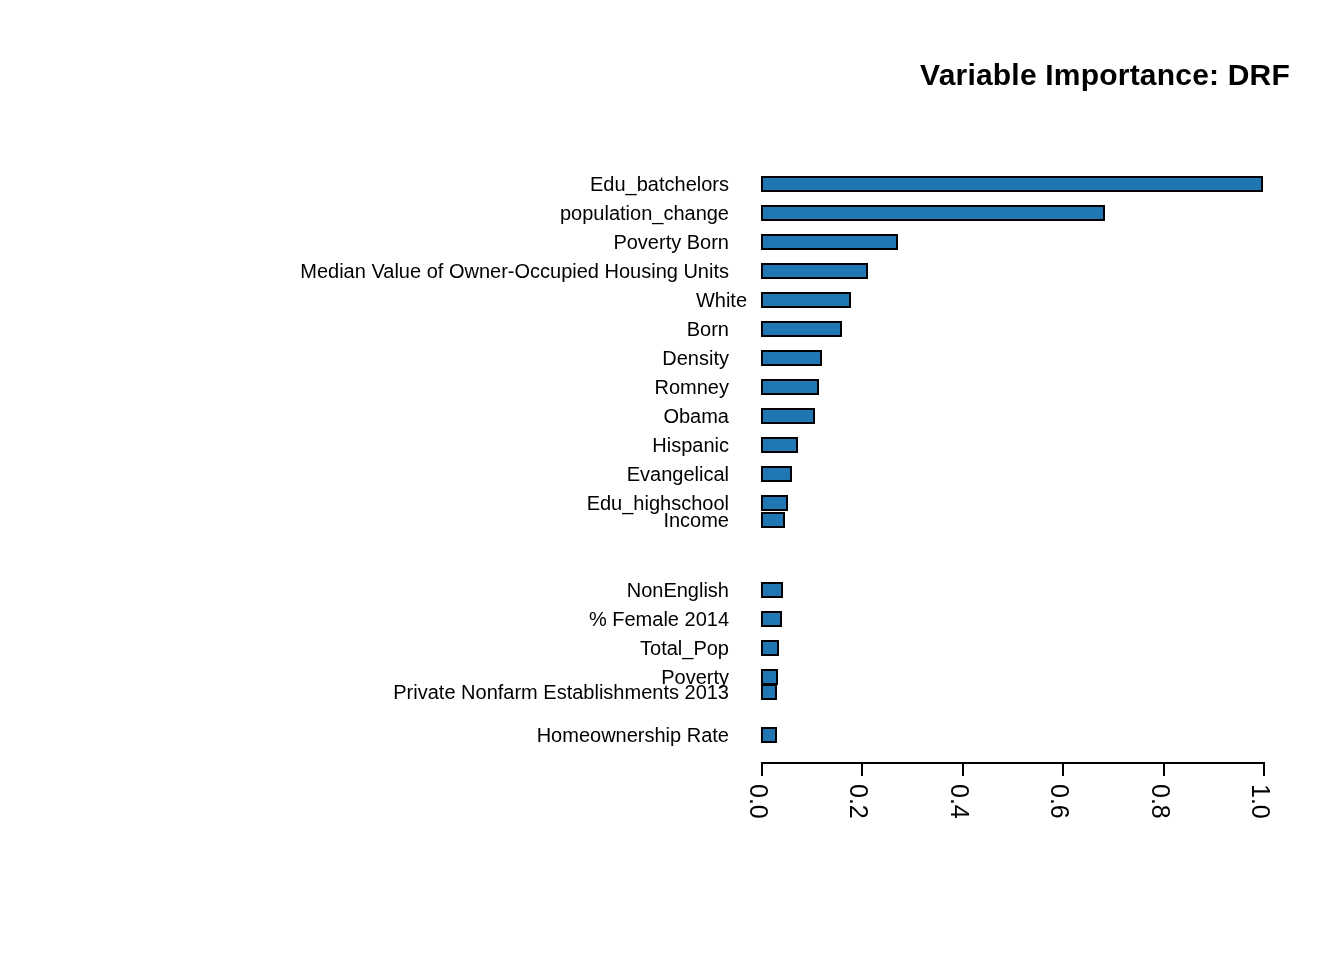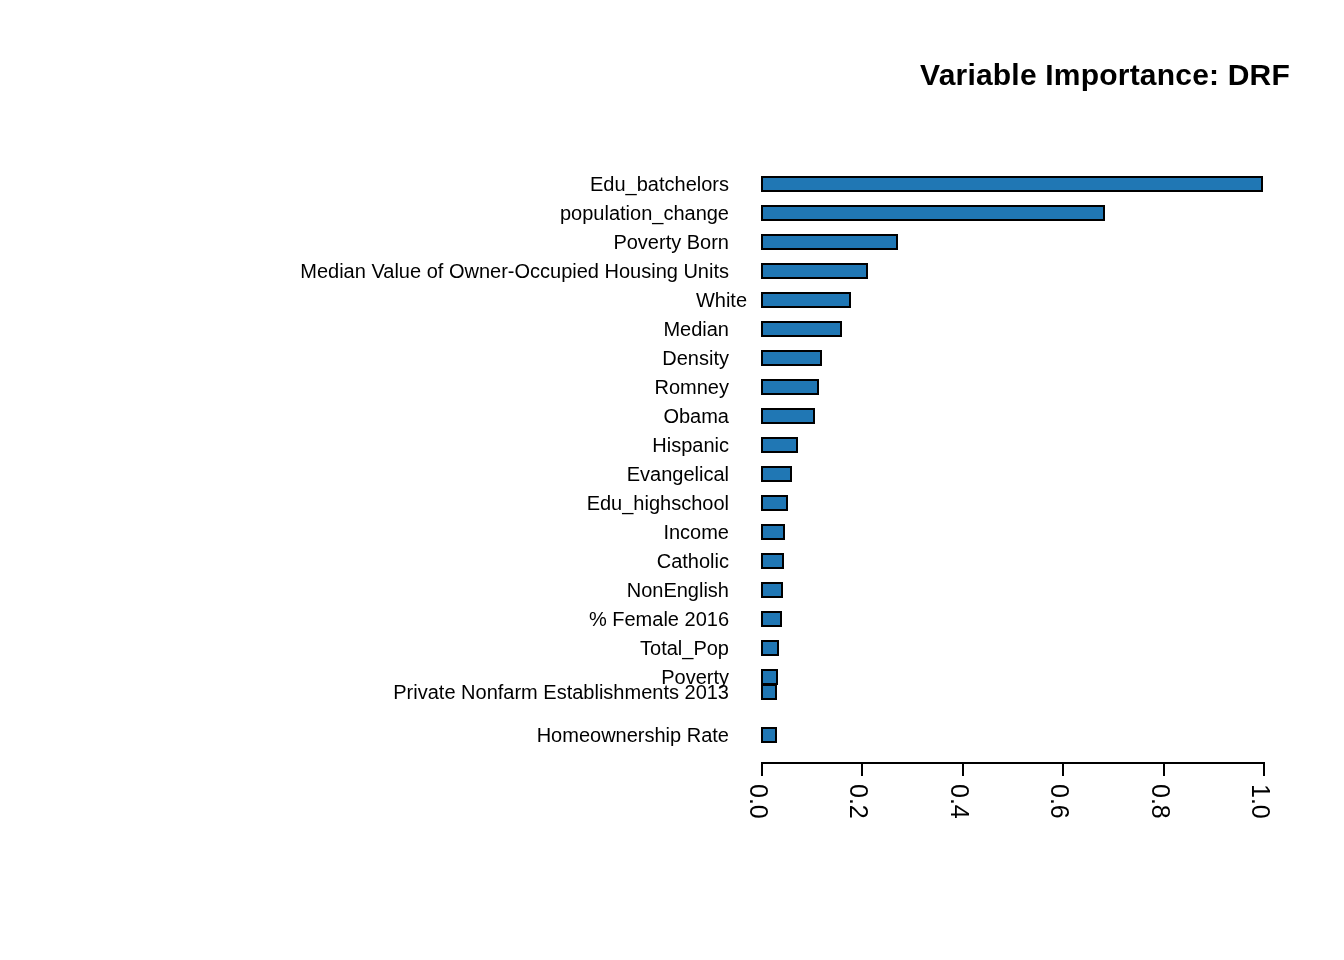--- a/index.html
+++ b/index.html
@@ -112,21 +112,21 @@
       </div>
       <div class="barrow" style="top: 263px;">
         <div class="cat-label">Median Value of Owner-Occupied Housing Units</div>
         <div class="bar" style="width: 107.428px; background: rgb(32, 119, 180); border-color: rgb(0, 0, 0); height: 16px;"></div>
       </div>
       <div class="barrow" style="top: 292px; padding-left: 18px;">
         <div class="cat-label">White</div>
         <div class="bar" style="width: 90.36px; background: rgb(32, 119, 180); border-color: rgb(0, 0, 0); height: 16px;"></div>
       </div>
       <div class="barrow" style="top: 321px;">
-        <div class="cat-label">Median</div>
+        <div class="cat-label">Born</div>
         <div class="bar" style="width: 81.324px; background: rgb(32, 119, 180); border-color: rgb(0, 0, 0); height: 16px;"></div>
       </div>
       <div class="barrow" style="top: 350px;">
         <div class="cat-label">Density</div>
         <div class="bar" style="width: 61.244px; background: rgb(32, 119, 180); border-color: rgb(0, 0, 0); height: 16px;"></div>
       </div>
       <div class="barrow" style="top: 379px;">
         <div class="cat-label">Romney</div>
         <div class="bar" style="width: 58.232px; background: rgb(32, 119, 180); border-color: rgb(0, 0, 0); height: 16px;"></div>
       </div>
@@ -139,34 +139,30 @@
         <div class="bar" style="width: 37.148px; background: rgb(32, 119, 180); border-color: rgb(0, 0, 0); height: 16px;"></div>
       </div>
       <div class="barrow" style="top: 495px;">
         <div class="cat-label">Edu_highschool</div>
         <div class="bar" style="width: 27.108px; background: rgb(32, 119, 180); border-color: rgb(0, 0, 0); height: 16px;"></div>
       </div>
       <div class="barrow" style="top: 466px;">
         <div class="cat-label">Evangelical</div>
         <div class="bar" style="width: 31.124px; background: rgb(32, 119, 180); border-color: rgb(0, 0, 0); height: 16px;"></div>
       </div>
-      <div class="barrow" style="top: 524px; text-decoration: underline;">
+      <div class="barrow" style="top: 512px; text-decoration: underline;">
         <div class="cat-label">Income</div>
         <div class="bar" style="width: 24.096px; background: rgb(32, 119, 180); border-color: rgb(0, 0, 0); height: 16px;"></div>
-      </div>
-      <div class="barrow" style="top: 553px;">
-        <div class="cat-label">Catholic</div>
-        <div class="bar" style="width: 23.092px; background: rgb(32, 119, 180); border-color: rgb(0, 0, 0); height: 16px;"></div>
       </div>
       <div class="barrow" style="top: 582px;">
         <div class="cat-label">NonEnglish</div>
         <div class="bar" style="width: 22.088px; background: rgb(32, 119, 180); border-color: rgb(0, 0, 0); height: 16px;"></div>
       </div>
       <div class="barrow" style="top: 611px;">
-        <div class="cat-label">% Female 2016</div>
+        <div class="cat-label">% Female 2014</div>
         <div class="bar" style="width: 21.084px; background: rgb(32, 119, 180); border-color: rgb(0, 0, 0); height: 16px;"></div>
       </div>
       <div class="barrow" style="top: 640px;">
         <div class="cat-label">Total_Pop</div>
         <div class="bar" style="width: 18.072px; background: rgb(32, 119, 180); border-color: rgb(0, 0, 0); height: 16px;"></div>
       </div>
       <div class="barrow" style="top: 669px;">
         <div class="cat-label">Poverty</div>
         <div class="bar" style="width: 17.068px; background: rgb(32, 119, 180); border-color: rgb(0, 0, 0); height: 16px;"></div>
       </div>

